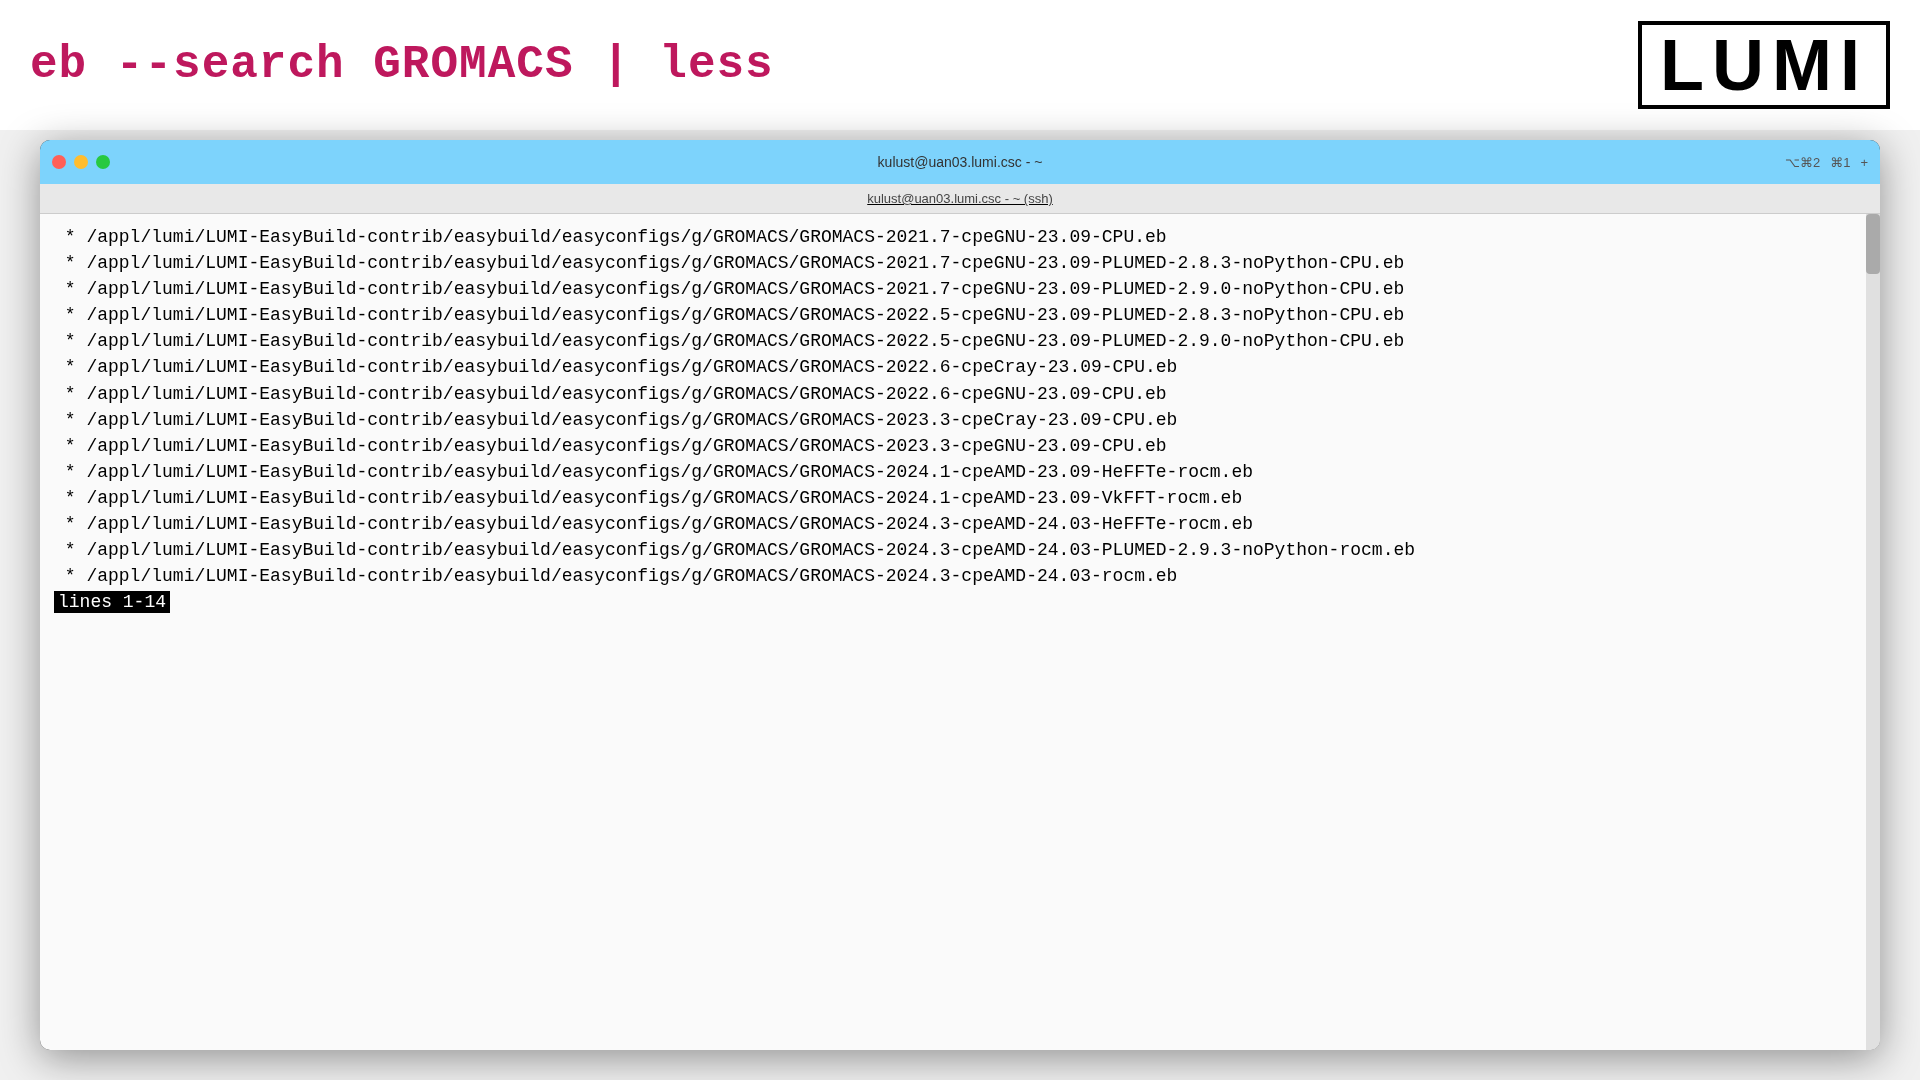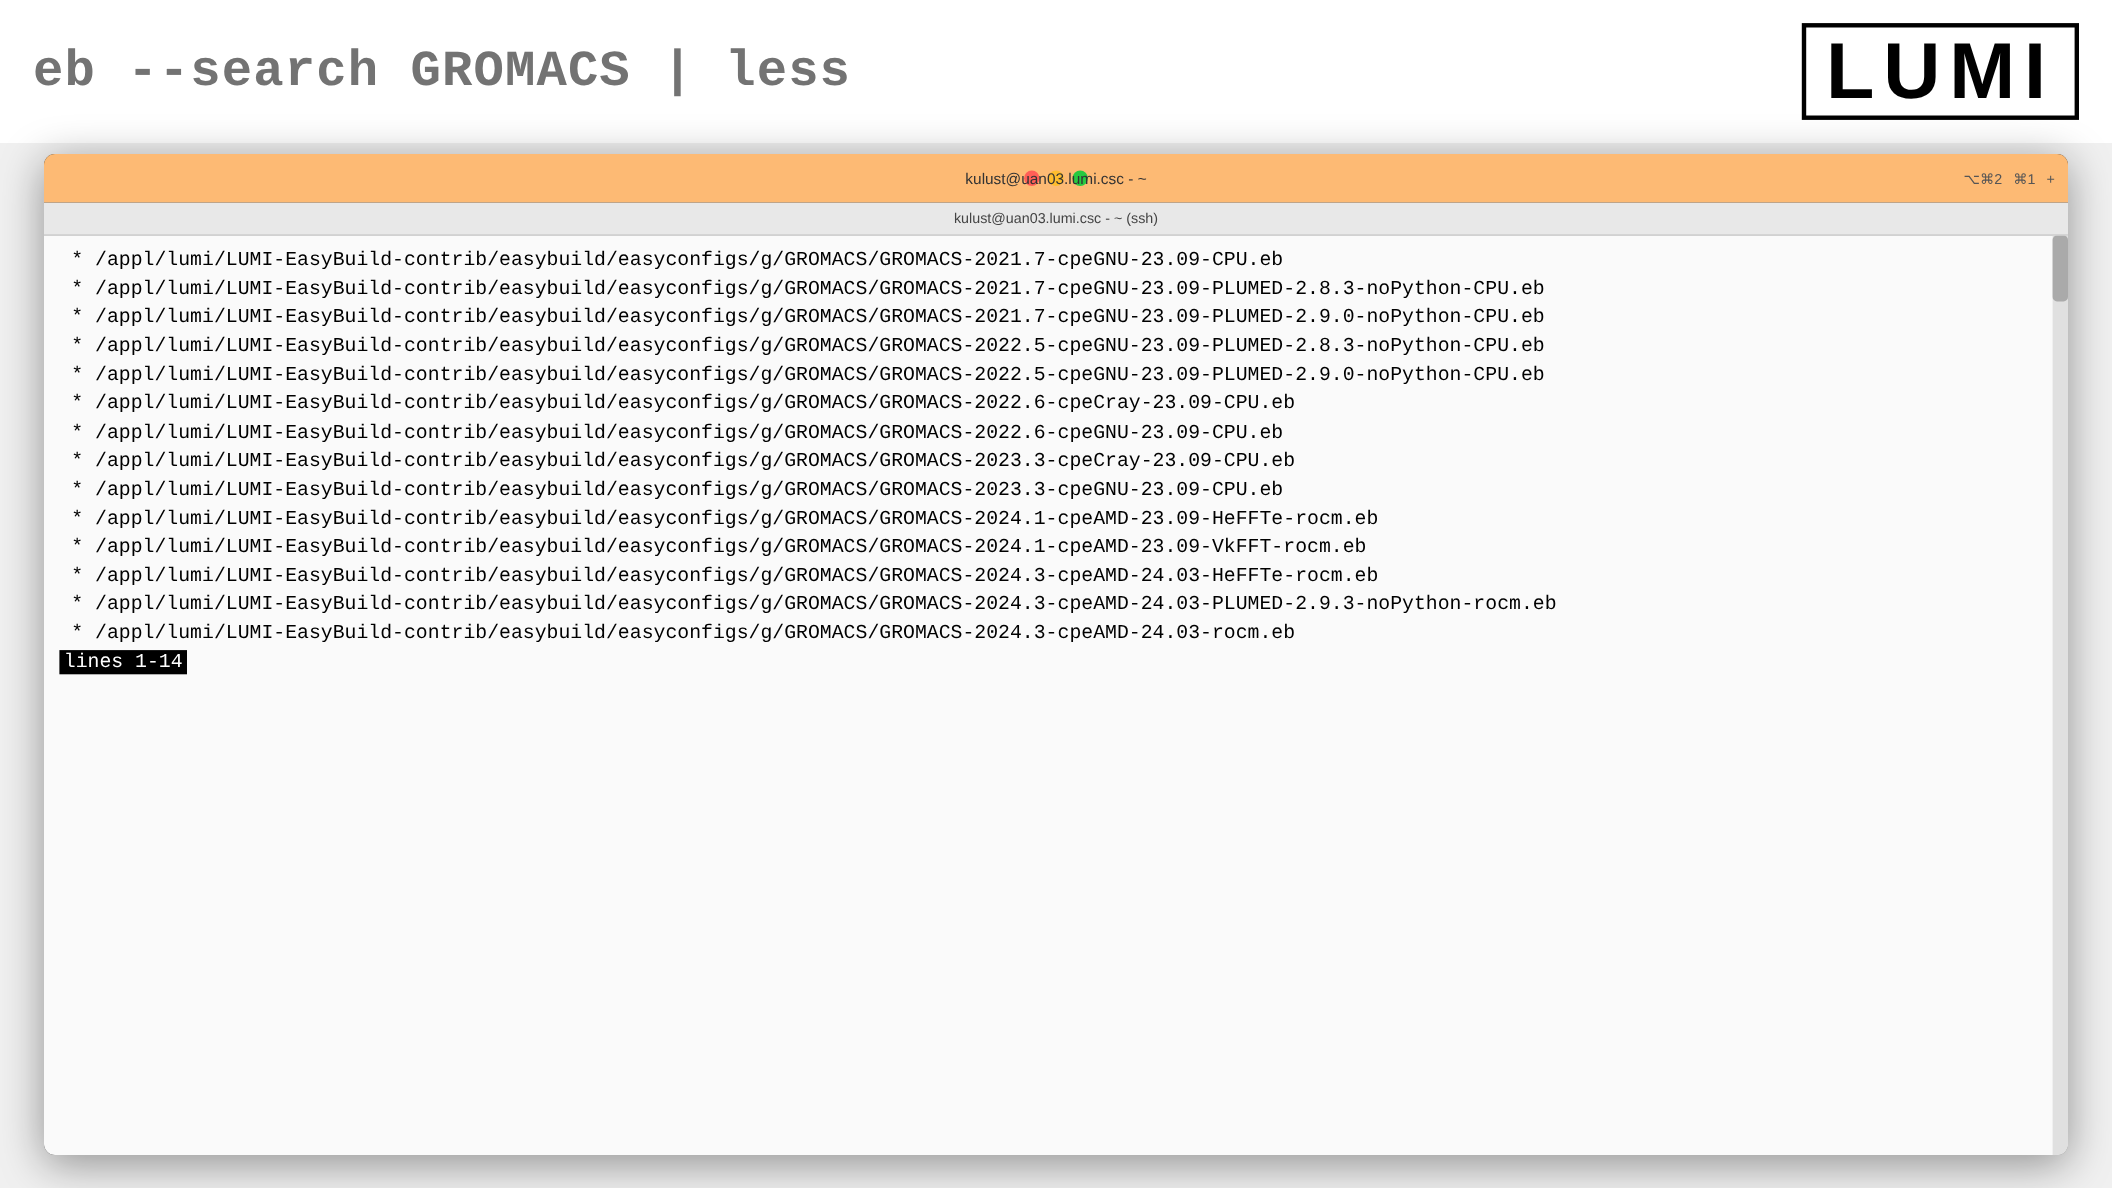--- a/index.html
+++ b/index.html
@@ -24,21 +24,21 @@
       display: flex;
       align-items: center;
       justify-content: space-between;
       padding: 0 30px;
     }
 
     .top-command {
       font-family: 'Courier New', Courier, monospace;
       font-size: 46px;
       font-weight: bold;
-      color: #737373;
+      color: #be185d;
       letter-spacing: 1px;
     }
 
     .lumi-logo {
       font-family: Liberation Sans, sans-serif;
       font-size: 72px;
       font-weight: 900;
       color: #000000;
       letter-spacing: 8px;
       border: 4px solid #000000;
@@ -56,28 +56,27 @@
       background: #1e1e1e;
       border-radius: 10px;
       box-shadow: 0 8px 40px rgba(0,0,0,0.4);
       display: flex;
       flex-direction: column;
       overflow: hidden;
     }
 
     
     .title-bar {
-      background: #fdba74;
+      background: #7dd3fc;
       height: 44px;
       display: flex;
       align-items: center;
       padding: 0 12px;
       flex-shrink: 0;
       position: relative;
-      justify-content: center;
     }
 
     .traffic-lights {
       display: flex;
       gap: 8px;
       align-items: center;
     }
 
     .traffic-light {
       width: 14px;
@@ -112,20 +111,21 @@
 
     
     .sub-title-bar {
       background: #e8e8e8;
       height: 30px;
       display: flex;
       align-items: center;
       justify-content: center;
       flex-shrink: 0;
       border-bottom: 1px solid #ccc;
+      text-decoration: underline;
     }
 
     .sub-title-text {
       font-family: -apple-system, BlinkMacSystemFont, sans-serif;
       font-size: 13px;
       color: #444;
     }
 
     
     .terminal-content {

